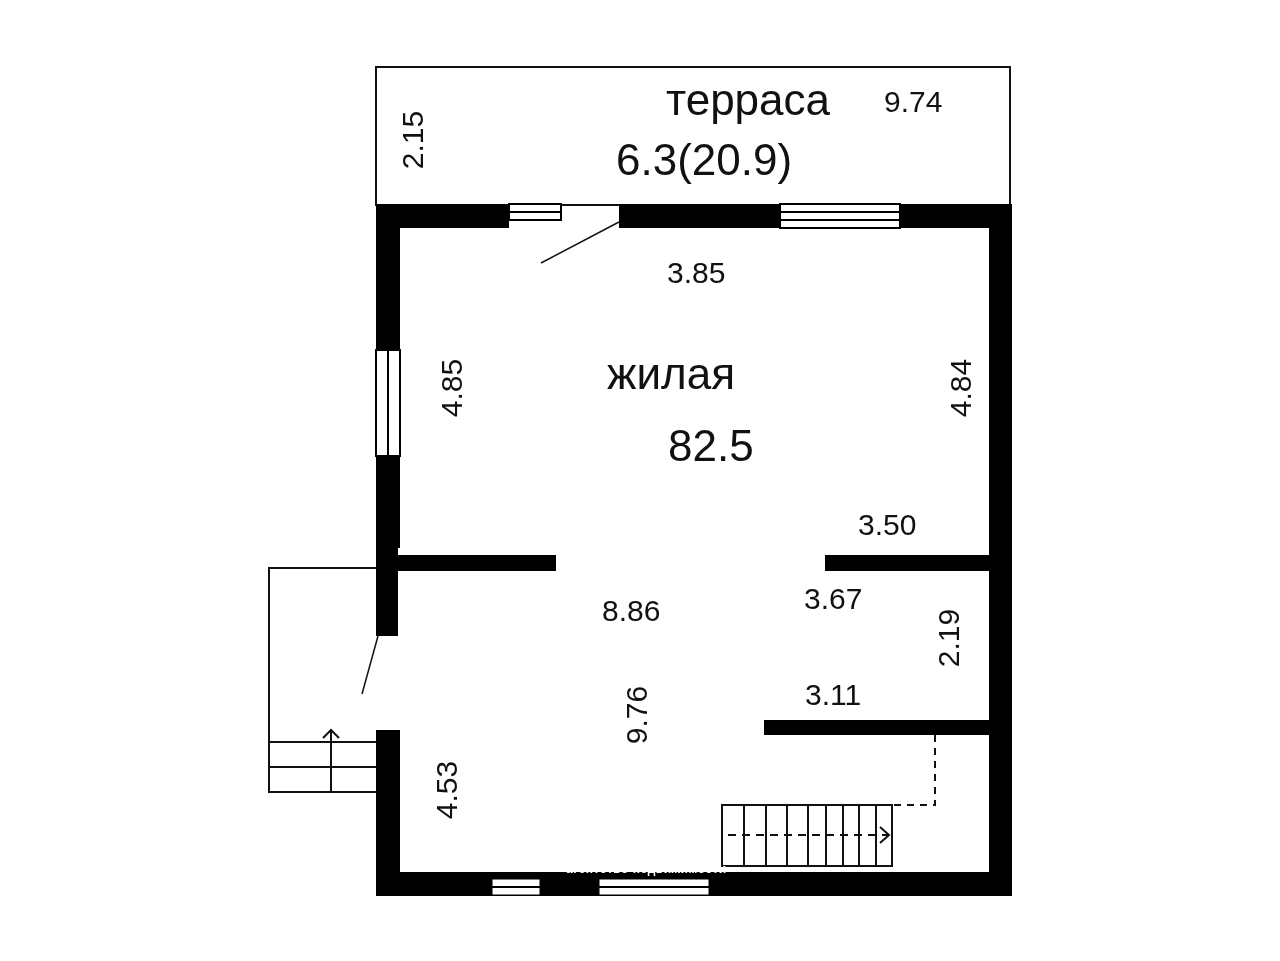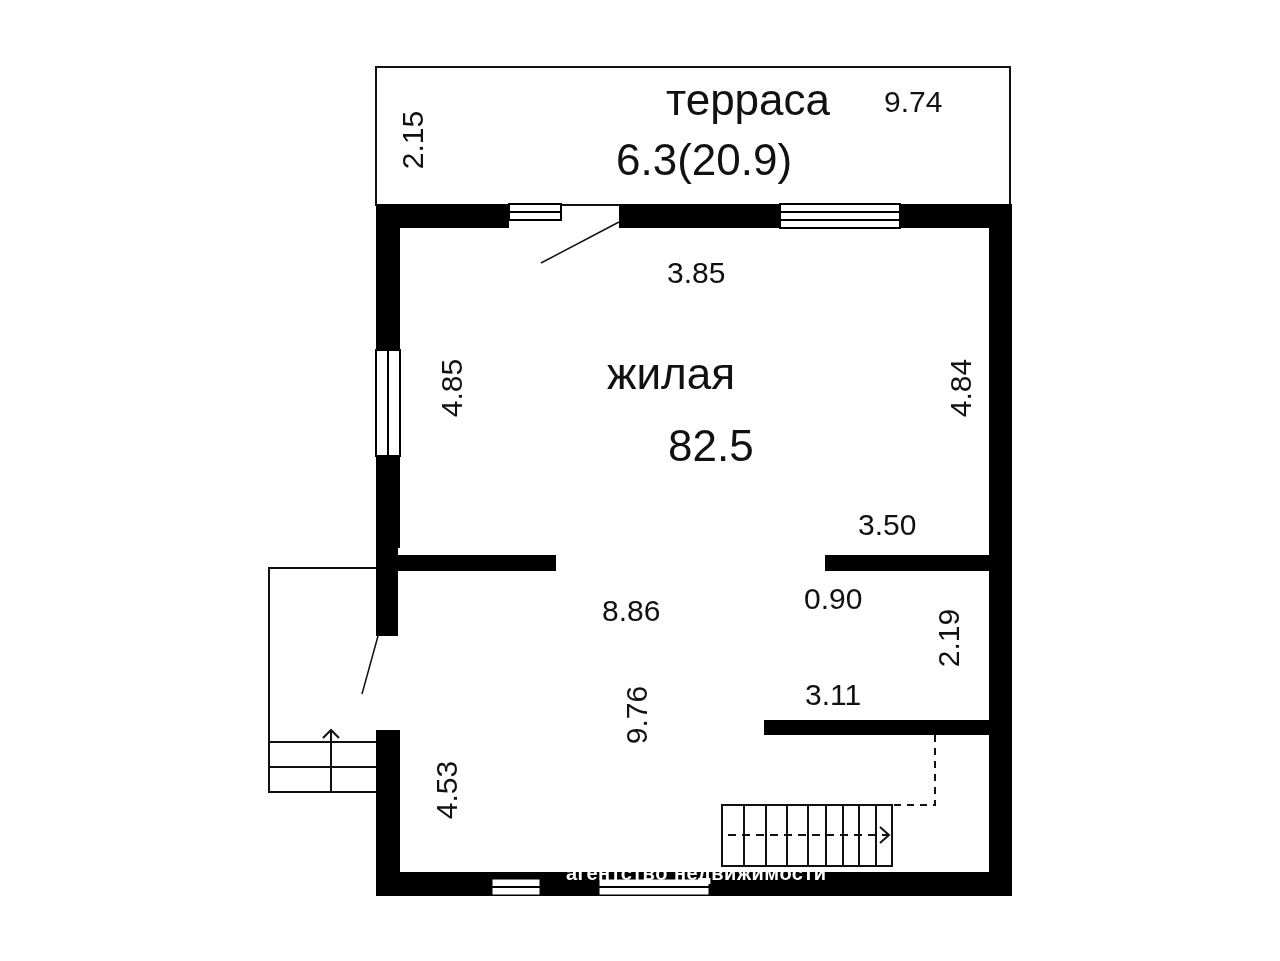--- a/index.html
+++ b/index.html
@@ -4,21 +4,21 @@
 <style>
   html, body { margin: 0; padding: 0; background: #ffffff; }
   body { width: 1280px; height: 961px; position: relative; overflow: hidden;
          font-family: "Liberation Sans", "DejaVu Sans", sans-serif; }
   svg { position: absolute; left: 0; top: 0; }
   .lbl { position: absolute; color: #111; white-space: nowrap; line-height: 1; }
   .room-name { font-size: 44px; }
   .room-area { font-size: 44px; }
   .dim { font-size: 30px; }
   .vert { transform: rotate(-90deg); transform-origin: center center; }
-  .wm { position: absolute; color: #fff; font-size: 20px; font-weight: bold; letter-spacing: 0.5px; }
+  .wm { position: absolute; color: #fff; font-size: 12px; font-weight: bold; letter-spacing: 0.5px; }
 </style>
 </head>
 <body>
 
 <svg width="1280" height="961" viewBox="0 0 1280 961">
 
   <rect x="376" y="67" width="634" height="138" fill="none" stroke="#111" stroke-width="2"></rect>
 
   <rect x="376" y="204" width="133" height="24" fill="#000"></rect>
   <rect x="509" y="204" width="52" height="16" fill="#fff" stroke="#000" stroke-width="2"></rect>
@@ -80,20 +80,20 @@
 <div class="lbl room-area" style="left:616px; top:138px;">6.3(20.9)</div>
 <div class="lbl dim" style="left:884px; top:72px;margin-top:15px;">9.74</div>
 <div class="lbl dim vert" style="left:384px; top:125px;">2.15</div>
 
 <div class="lbl dim" style="left:667px; top:258px;">3.85</div>
 <div class="lbl room-name" style="left:607px; top:352px;">жилая</div>
 <div class="lbl room-area" style="left:632px; top:424px;margin-left:36px;">82.5</div>
 <div class="lbl dim vert" style="left:423px; top:373px;">4.85</div>
 <div class="lbl dim vert" style="left:932px; top:373px;">4.84</div>
 <div class="lbl dim" style="left:858px; top:510px;">3.50</div>
-<div class="lbl dim" style="left:804px; top:584px;">0.90</div>
+<div class="lbl dim" style="left:804px; top:584px;">3.67</div>
 <div class="lbl dim" style="left:602px; top:596px;">8.86</div>
 <div class="lbl dim vert" style="left:920px; top:623px;">2.19</div>
 <div class="lbl dim" style="left:805px; top:680px;">3.11</div>
 <div class="lbl dim vert" style="left:608px; top:700px;">9.76</div>
 <div class="lbl dim vert" style="left:418px; top:775px;">4.53</div>
 
 <div class="wm" style="left:566px; top:862px;">агентство недвижимости</div>
 
 </body></html>

